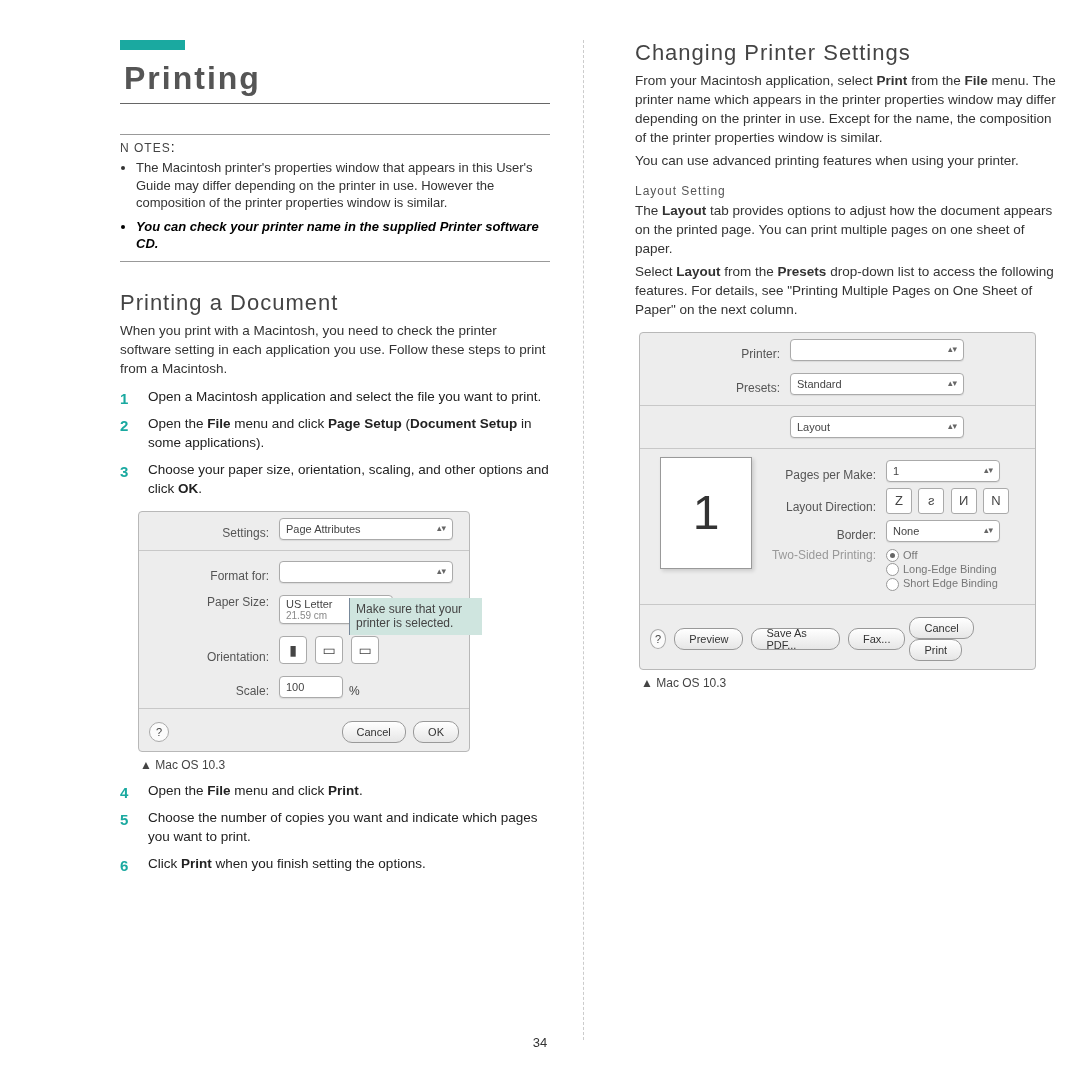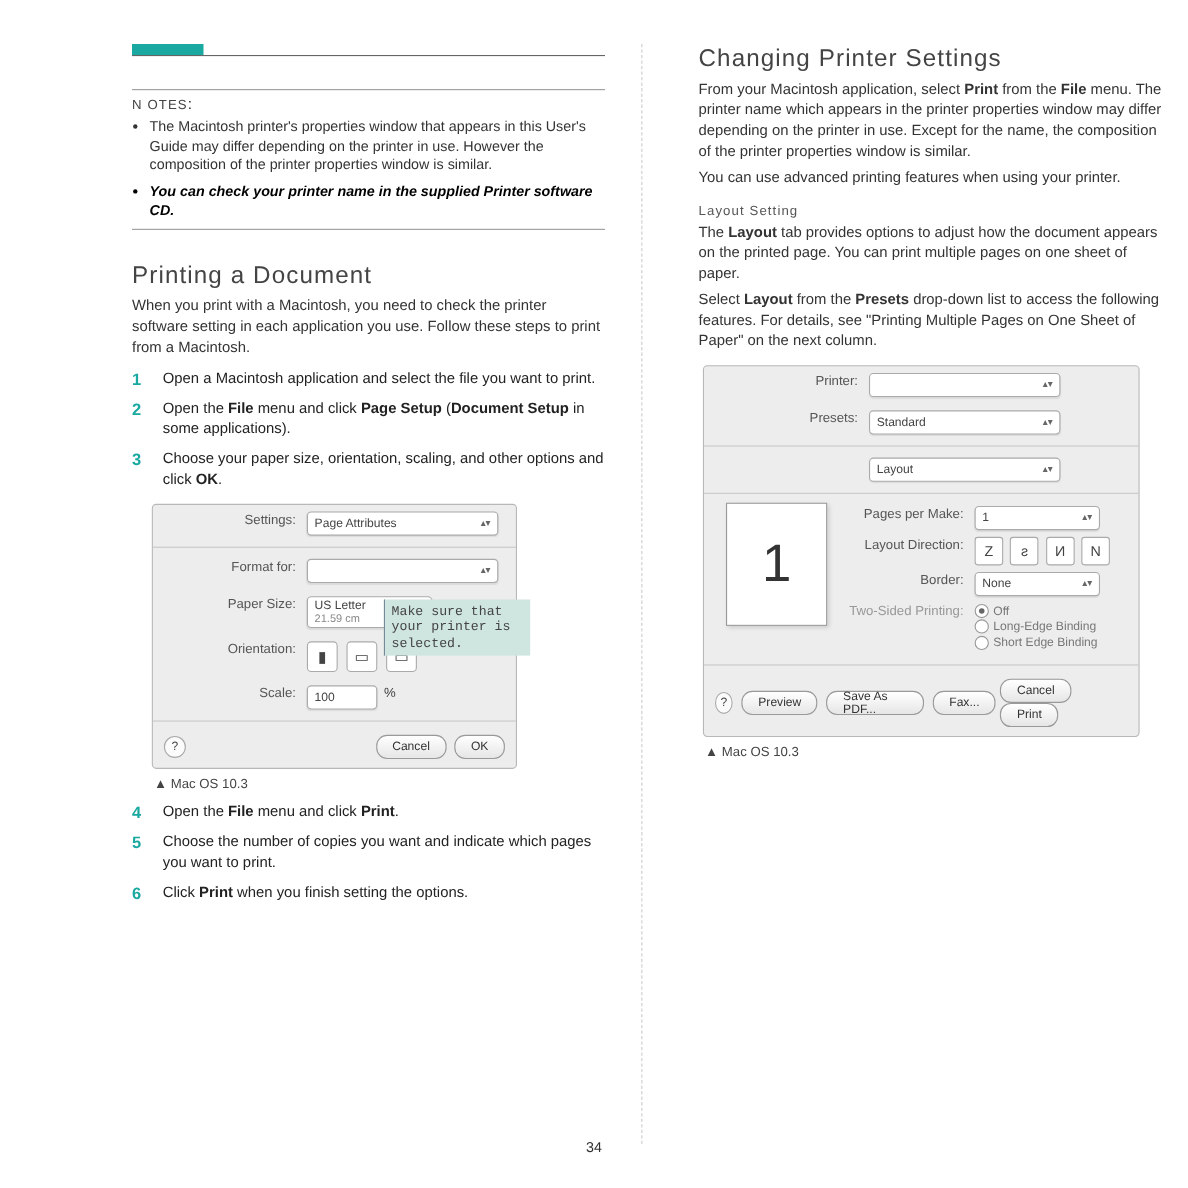--- a/index.html
+++ b/index.html
@@ -127,21 +127,21 @@
   .dlg {
     border: 1px solid #b8b8b8;
     border-radius: 4px;
     background: #ededed;
     font-size: 12px;
     color: #444;
     margin: 12px 0 6px 18px;
   }
   .dlg-row {
     display: flex;
-    align-items: flex-start;
+    align-items: flex-end;
     padding: 6px 10px;
   }
   .dlg-label {
     width: 120px;
     text-align: right;
     padding-right: 10px;
     font-size: 12px;
     color: #555;
   }
   .dlg-label.sm { width: 130px; }
@@ -203,21 +203,20 @@
     background: #fbfbfb;
   }
   .callout {
     position: absolute;
     background: #cfe5df;
     border-left: 1px solid #789;
     padding: 4px 6px;
     font-size: 12px;
     color: #444;
     line-height: 1.2;
-    font-family: Liberation Mono, monospace;
   }
   .caption {
     font-size: 12px;
     color: #444;
     margin: 4px 0 10px 20px;
   }
   .caption::before { content: "▲ "; }
   
   .preview-box {
     width: 90px;
@@ -250,20 +249,21 @@
   .radio-lbl { font-size: 11px; color: #777; margin-right: 10px; }
 </style>
 </head>
 <body>
 
 <div class="page">
   <div class="divider"></div>
 
   <div class="col col-left">
     <div class="accent-bar"></div>
+    <h1 class="title">Printing</h1>
     <div class="top-rule"></div>
 
     <div class="mid-rule"></div>
     <span class="notes-label">N OTES</span><span>:</span>
     <ul class="notes">
       <li>The Macintosh printer's properties window that appears in this User's Guide may differ depending on the printer in use. However the composition of the printer properties window is similar.</li>
       <li class="teal-italic">You can check your printer name in the supplied Printer software CD.</li>
     </ul>
     <div class="mid-rule" style="margin-top:8px"></div>
 

